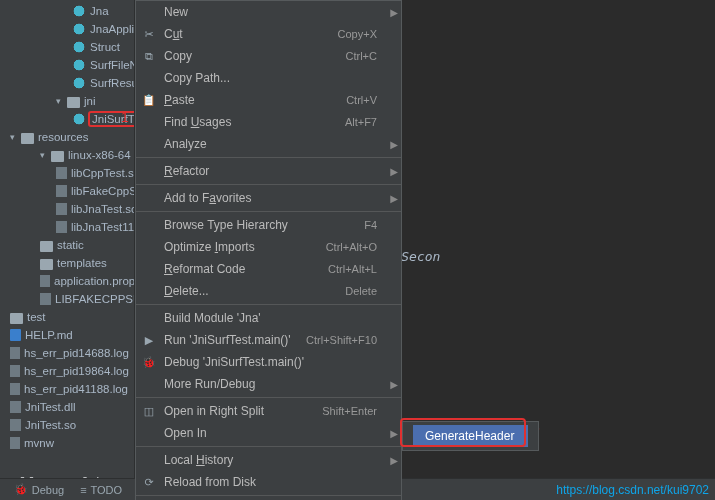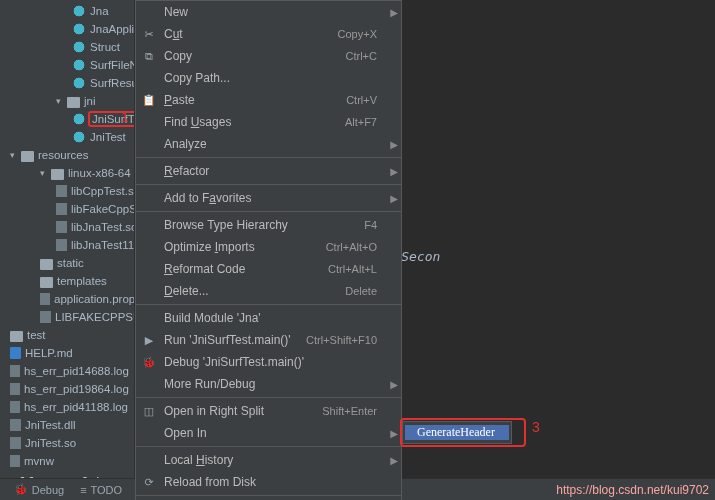--- a/index.html
+++ b/index.html
@@ -87,43 +87,43 @@
   }
   .mnemonic { text-decoration: underline; }
 
   
   .submenu {
     position: absolute; left: 402px; top: 421px;
     background: #3c3f41; border: 1px solid #565a5c;
     z-index: 30; padding: 2px 0;
   }
   .sub-item {
-    height: 15px; display: flex; align-items: center;
+    height: 22px; display: flex; align-items: center;
     background: #4b6eaf; color: #fff; font-size: 12px;
-    padding: 0 14px 0 12px; margin: 1px 2px; font-family: Liberation Serif, serif;
+    padding: 0 14px 0 12px; margin: 1px 10px;
   }
   .red-box-3 {
     position: absolute; left: 400px; top: 418px;
     width: 126px; height: 29px;
     border: 2px solid #e03030; border-radius: 4px;
     z-index: 31; pointer-events: none;
   }
 
   
   .statusbar {
     position: absolute; bottom: 0; left: 0; right: 0; height: 22px;
     background: #3c3f41; border-top: 1px solid #2d2f30;
     display: flex; align-items: center; font-size: 11px;
     color: #9aa7b0; padding: 0 6px;
   }
   .status-item {
     display: flex; align-items: center; height: 100%;
     padding: 0 8px; gap: 4px;
   }
-  .status-right { margin-left: auto; color: #fca5a5; font-size: 12px; }
+  .status-right { margin-left: auto; color: #0ea5e9; font-size: 12px; }
 
   .hello-banner {
     position: absolute; left: 2px; top: 475px;
     font-family: "Consolas", monospace; font-size: 14px;
     color: #bcbec0; letter-spacing: 0.5px;
   }
 </style>
 </head>
 <body>
 
@@ -151,24 +151,20 @@
         <span>SurfResul…</span>
       </div>
       <div class="tree-item depth2 ">
         <span class="arrow">▾</span>
         <span class="file-icon folder"></span>
         <span>jni</span>
       </div>
       <div class="tree-item depth3 ">
         <span class="file-icon java"></span>
         <span class="highlight-red"><span>JniSurfTes…</span></span>
-      </div>
-      <div class="tree-item depth3">
-        <span class="file-icon java"></span>
-        <span>JniTest</span>
       </div>
       <div class="tree-item top0 ">
         <span class="arrow">▾</span>
         <span class="file-icon folder"></span>
         <span>resources</span>
       </div>
       <div class="tree-item depth1 ">
         <span class="arrow">▾</span>
         <span class="file-icon folder"></span>
         <span>linux-x86-64</span>

